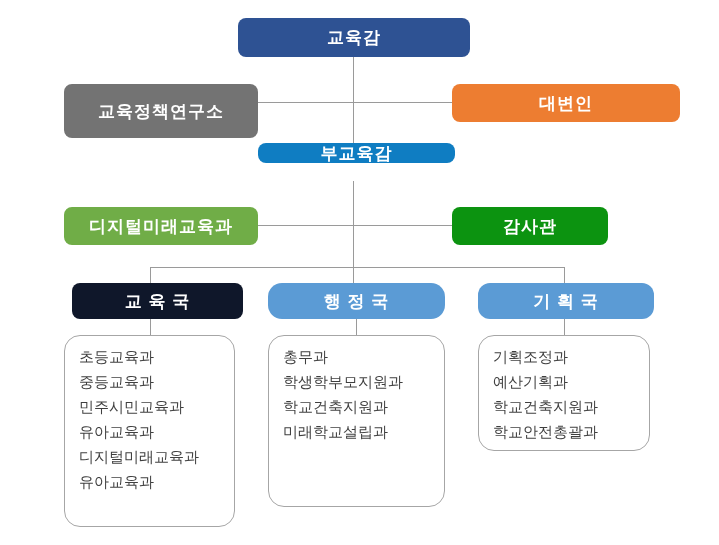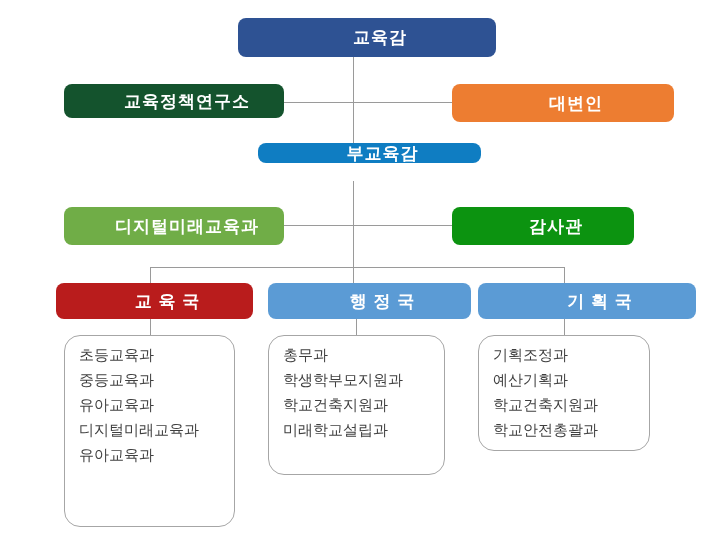--- a/index.html
+++ b/index.html
@@ -3,71 +3,72 @@
 <meta charset="utf-8">
 <style>
   html,body{margin:0;padding:0;background:#fff;}
   .canvas{
     position:relative;width:719px;height:545px;background:#ffffff;overflow:hidden;
     font-family:"Liberation Sans","DejaVu Sans",sans-serif;
   }
   .box{
     position:absolute;display:flex;align-items:center;justify-content:center;
     color:#ffffff;font-weight:bold;font-size:17px;border-radius:8px;
-    text-align:center;letter-spacing:1px;padding-left:26px;
+    text-align:center;letter-spacing:1px;
   }
   .line{position:absolute;background:#9a9a9a;}
   .hline{height:1px;}
   .vline{width:1px;}
   .deptlist{
     position:absolute;background:#ffffff;border:1.5px solid #a6a6a6;border-radius:16px;
     box-sizing:border-box;padding:8px 0 0 14px;
     font-size:15px;line-height:25px;color:#3f3f3f;
   }
-  .deptlist div{white-space:nowrap;font-family:Liberation Mono, monospace;}
+  .deptlist div{white-space:nowrap;}
 </style>
 </head>
 <body>
 
 <div class="canvas">
 
   <div class="line vline" style="left:353px;top:57px;height:86px;"></div>
   <div class="line hline" style="left:258px;top:102px;width:194px;"></div>
   <div class="line vline" style="left:353px;top:181px;height:102px;"></div>
   <div class="line hline" style="left:258px;top:225px;width:194px;"></div>
   <div class="line hline" style="left:150px;top:267px;width:414px;"></div>
   <div class="line vline" style="left:150px;top:267px;height:16px;"></div>
   <div class="line vline" style="left:564px;top:267px;height:16px;"></div>
   <div class="line vline" style="left:150px;top:319px;height:16px;"></div>
   <div class="line vline" style="left:356px;top:319px;height:16px;"></div>
   <div class="line vline" style="left:564px;top:319px;height:16px;"></div>
 
   <div class="box" style="left:238px;top:18px;width:232px;height:39px;background:#2E5293;">교육감</div>
 
-  <div class="box" style="left:64px;top:84px;width:194px;height:34px;background:#14532d;">교육정책연구소</div>
-  <div class="box" style="left:452px;top:84px;width:196px;height:38px;background:#ED7D31;">대변인</div>
+  <div class="box" style="left:64px;top:84px;width:194px;height:54px;background:#737373;">교육정책연구소</div>
+  <div class="box" style="left:452px;top:84px;width:228px;height:38px;background:#ED7D31;">대변인</div>
 
   <div class="box" style="left:258px;top:143px;width:197px;height:20px;background:#0F7DC2;">부교육감</div>
 
   <div class="box" style="left:64px;top:207px;width:194px;height:38px;background:#70AD47;">디지털미래교육과</div>
   <div class="box" style="left:452px;top:207px;width:156px;height:38px;background:#0C9310;">감사관</div>
 
-  <div class="box" style="left:56px;top:283px;width:171px;height:36px;background:#b91c1c;">교 육 국</div>
-  <div class="box" style="left:268px;top:283px;width:177px;height:36px;background:#5B9BD5;">행 정 국</div>
-  <div class="box" style="left:478px;top:283px;width:192px;height:36px;background:#5B9BD5;">기 획 국</div>
+  <div class="box" style="left:72px;top:283px;width:171px;height:36px;background:#0f172a;">교 육 국</div>
+  <div class="box" style="left:268px;top:283px;width:177px;height:36px;background:#5B9BD5;border-radius:14px;">행 정 국</div>
+  <div class="box" style="left:478px;top:283px;width:176px;height:36px;background:#5B9BD5;border-radius:12px;">기 획 국</div>
 
   <div class="deptlist" style="left:64px;top:335px;width:171px;height:192px;">
     <div>초등교육과</div>
     <div>중등교육과</div>
+    <div>민주시민교육과</div>
     <div>유아교육과</div>
     <div>디지털미래교육과</div>
     <div>유아교육과</div>
   </div>
 
-  <div class="deptlist" style="left:268px;top:335px;width:177px;height:140px;">
+  <div class="deptlist" style="left:268px;top:335px;width:177px;height:172px;">
     <div>총무과</div>
     <div>학생학부모지원과</div>
     <div>학교건축지원과</div>
     <div>미래학교설립과</div>
   </div>
 
   <div class="deptlist" style="left:478px;top:335px;width:172px;height:116px;">
     <div>기획조정과</div>
     <div>예산기획과</div>
     <div>학교건축지원과</div>

